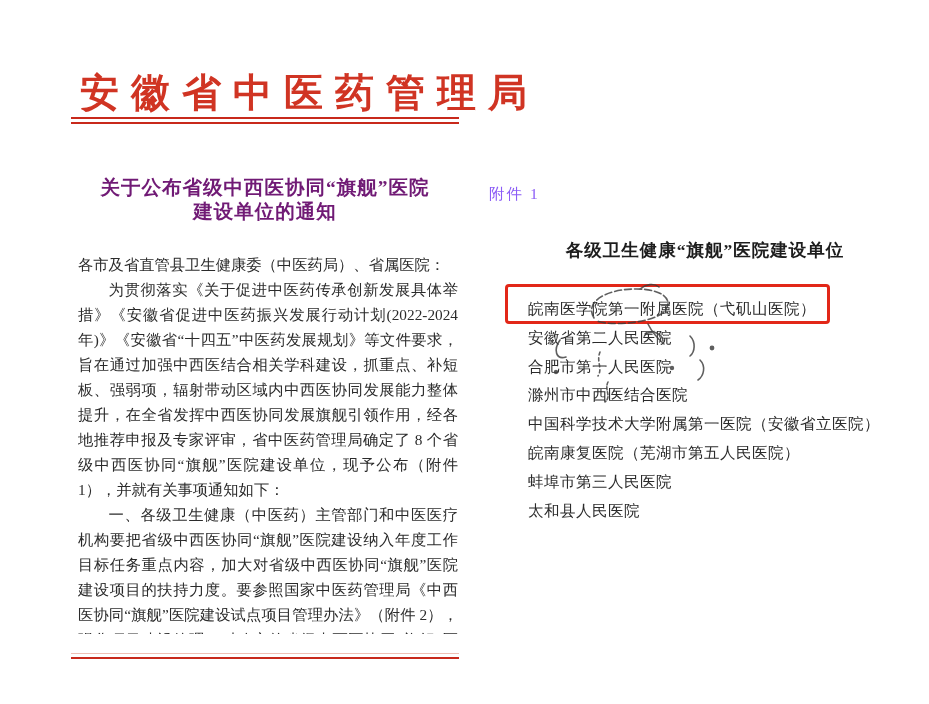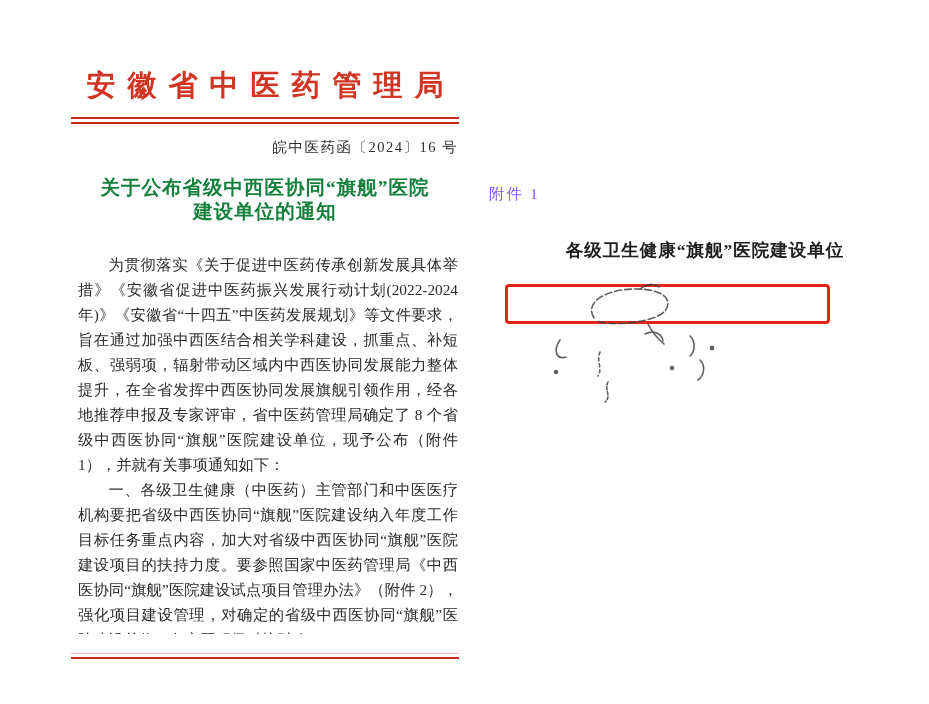--- a/index.html
+++ b/index.html
@@ -8,37 +8,37 @@
     background: #ffffff;
     font-family: "Liberation Serif", serif;
     overflow: hidden;
   }
   .screen { position: relative; width: 929px; height: 704px; background: #ffffff; }
 
   
   .agency-title {
     position: absolute; left: 68px; top: 66px; width: 394px;
     text-align: center;
-    font-size: 29px; font-weight: bold; color: #d03423;
+    font-size: 39px; font-weight: bold; color: #d03423;
     letter-spacing: 12px; text-indent: 12px;
     white-space: nowrap;
   }
   .double-rule {
     position: absolute; left: 71px; top: 117px; width: 388px; height: 3px;
     border-top: 2px solid #c8291b; border-bottom: 2px solid #c8291b;
   }
   .doc-number {
     position: absolute; left: 70px; top: 138px; width: 388px;
     text-align: right; font-size: 14.5px; color: #2e2e2e; letter-spacing: 1.5px;
     white-space: nowrap;
   }
   .notice-title {
     position: absolute; left: 70px; top: 176px; width: 390px;
     text-align: center; font-size: 19.5px; font-weight: bold;
-    line-height: 24px; color: #15803d; letter-spacing: 1px;
+    line-height: 24px; color: #701a75; letter-spacing: 1px;
   }
   .body-block {
     position: absolute; left: 78px; top: 252px; width: 380px; height: 382px;
     font-size: 15.3px; line-height: 25px; color: #2b2b2b;
     text-align: justify; overflow: hidden;
   }
   .body-block p { margin: 0; }
   .body-block p.indent { text-indent: 2em; }
   .bottom-rule {
     position: absolute; left: 71px; top: 653px; width: 388px; height: 3px;
@@ -72,37 +72,47 @@
     pointer-events: none;
   }
 </style>
 </head>
 <body>
 
 <div class="screen">
 
   <div class="agency-title">安徽省中医药管理局</div>
   <div class="double-rule"></div>
-  <div class="doc-number">皖中医药函〔2024〕16 号</div>
 
   <div class="notice-title">
     <div>关于公布省级中西医协同“旗舰”医院</div>
     <div>建设单位的通知</div>
   </div>
 
   <div class="body-block">
+    <p>各市及省直管县卫生健康委（中医药局）、省属医院：</p>
     <p class="indent">为贯彻落实《关于促进中医药传承创新发展具体举措》《安徽省促进中医药振兴发展行动计划(2022-2024 年)》《安徽省“十四五”中医药发展规划》等文件要求，旨在通过加强中西医结合相关学科建设，抓重点、补短板、强弱项，辐射带动区域内中西医协同发展能力整体提升，在全省发挥中西医协同发展旗舰引领作用，经各地推荐申报及专家评审，省中医药管理局确定了 8 个省级中西医协同“旗舰”医院建设单位，现予公布（附件 1），并就有关事项通知如下：</p>
     <p class="indent">一、各级卫生健康（中医药）主管部门和中医医疗机构要把省级中西医协同“旗舰”医院建设纳入年度工作目标任务重点内容，加大对省级中西医协同“旗舰”医院建设项目的扶持力度。要参照国家中医药管理局《中西医协同“旗舰”医院建设试点项目管理办法》（附件 2），强化项目建设管理，对确定的省级中西医协同“旗舰”医院建设单位，各市要积极对接财政</p>
   </div>
 
   <div class="bottom-rule"></div>
 
   <div class="attach-label">附件 1</div>
   <div class="attach-heading">各级卫生健康“旗舰”医院建设单位</div>
 
+  <div class="hospital-list">
+    <div class="hospital-item">皖南医学院第一附属医院（弋矶山医院）</div>
+    <div class="hospital-item">安徽省第二人民医院</div>
+    <div class="hospital-item">合肥市第一人民医院</div>
+    <div class="hospital-item">滁州市中西医结合医院</div>
+    <div class="hospital-item">中国科学技术大学附属第一医院（安徽省立医院）</div>
+    <div class="hospital-item">皖南康复医院（芜湖市第五人民医院）</div>
+    <div class="hospital-item">蚌埠市第三人民医院</div>
+    <div class="hospital-item">太和县人民医院</div>
+  </div>
 
   <div class="highlight-box"></div>
 
   <svg class="ink-marks" viewBox="480 230 440 300" xmlns="http://www.w3.org/2000/svg">
     <g fill="none" stroke="#3c3c3c" stroke-width="1.6" stroke-linecap="round" opacity="0.82">
       <path d="M594 318 C584 302 606 289 636 289 C662 289 674 299 665 311 C655 322 614 327 597 321" stroke-dasharray="7 3"></path>
       <path d="M640 289 C646 284 654 283 659 287"></path>
       <path d="M648 324 C652 332 658 339 664 344"></path>
       <path d="M560 340 C553 350 556 360 566 357"></path>
       <path d="M600 352 C596 362 603 368 598 376" stroke-dasharray="3 3"></path>

